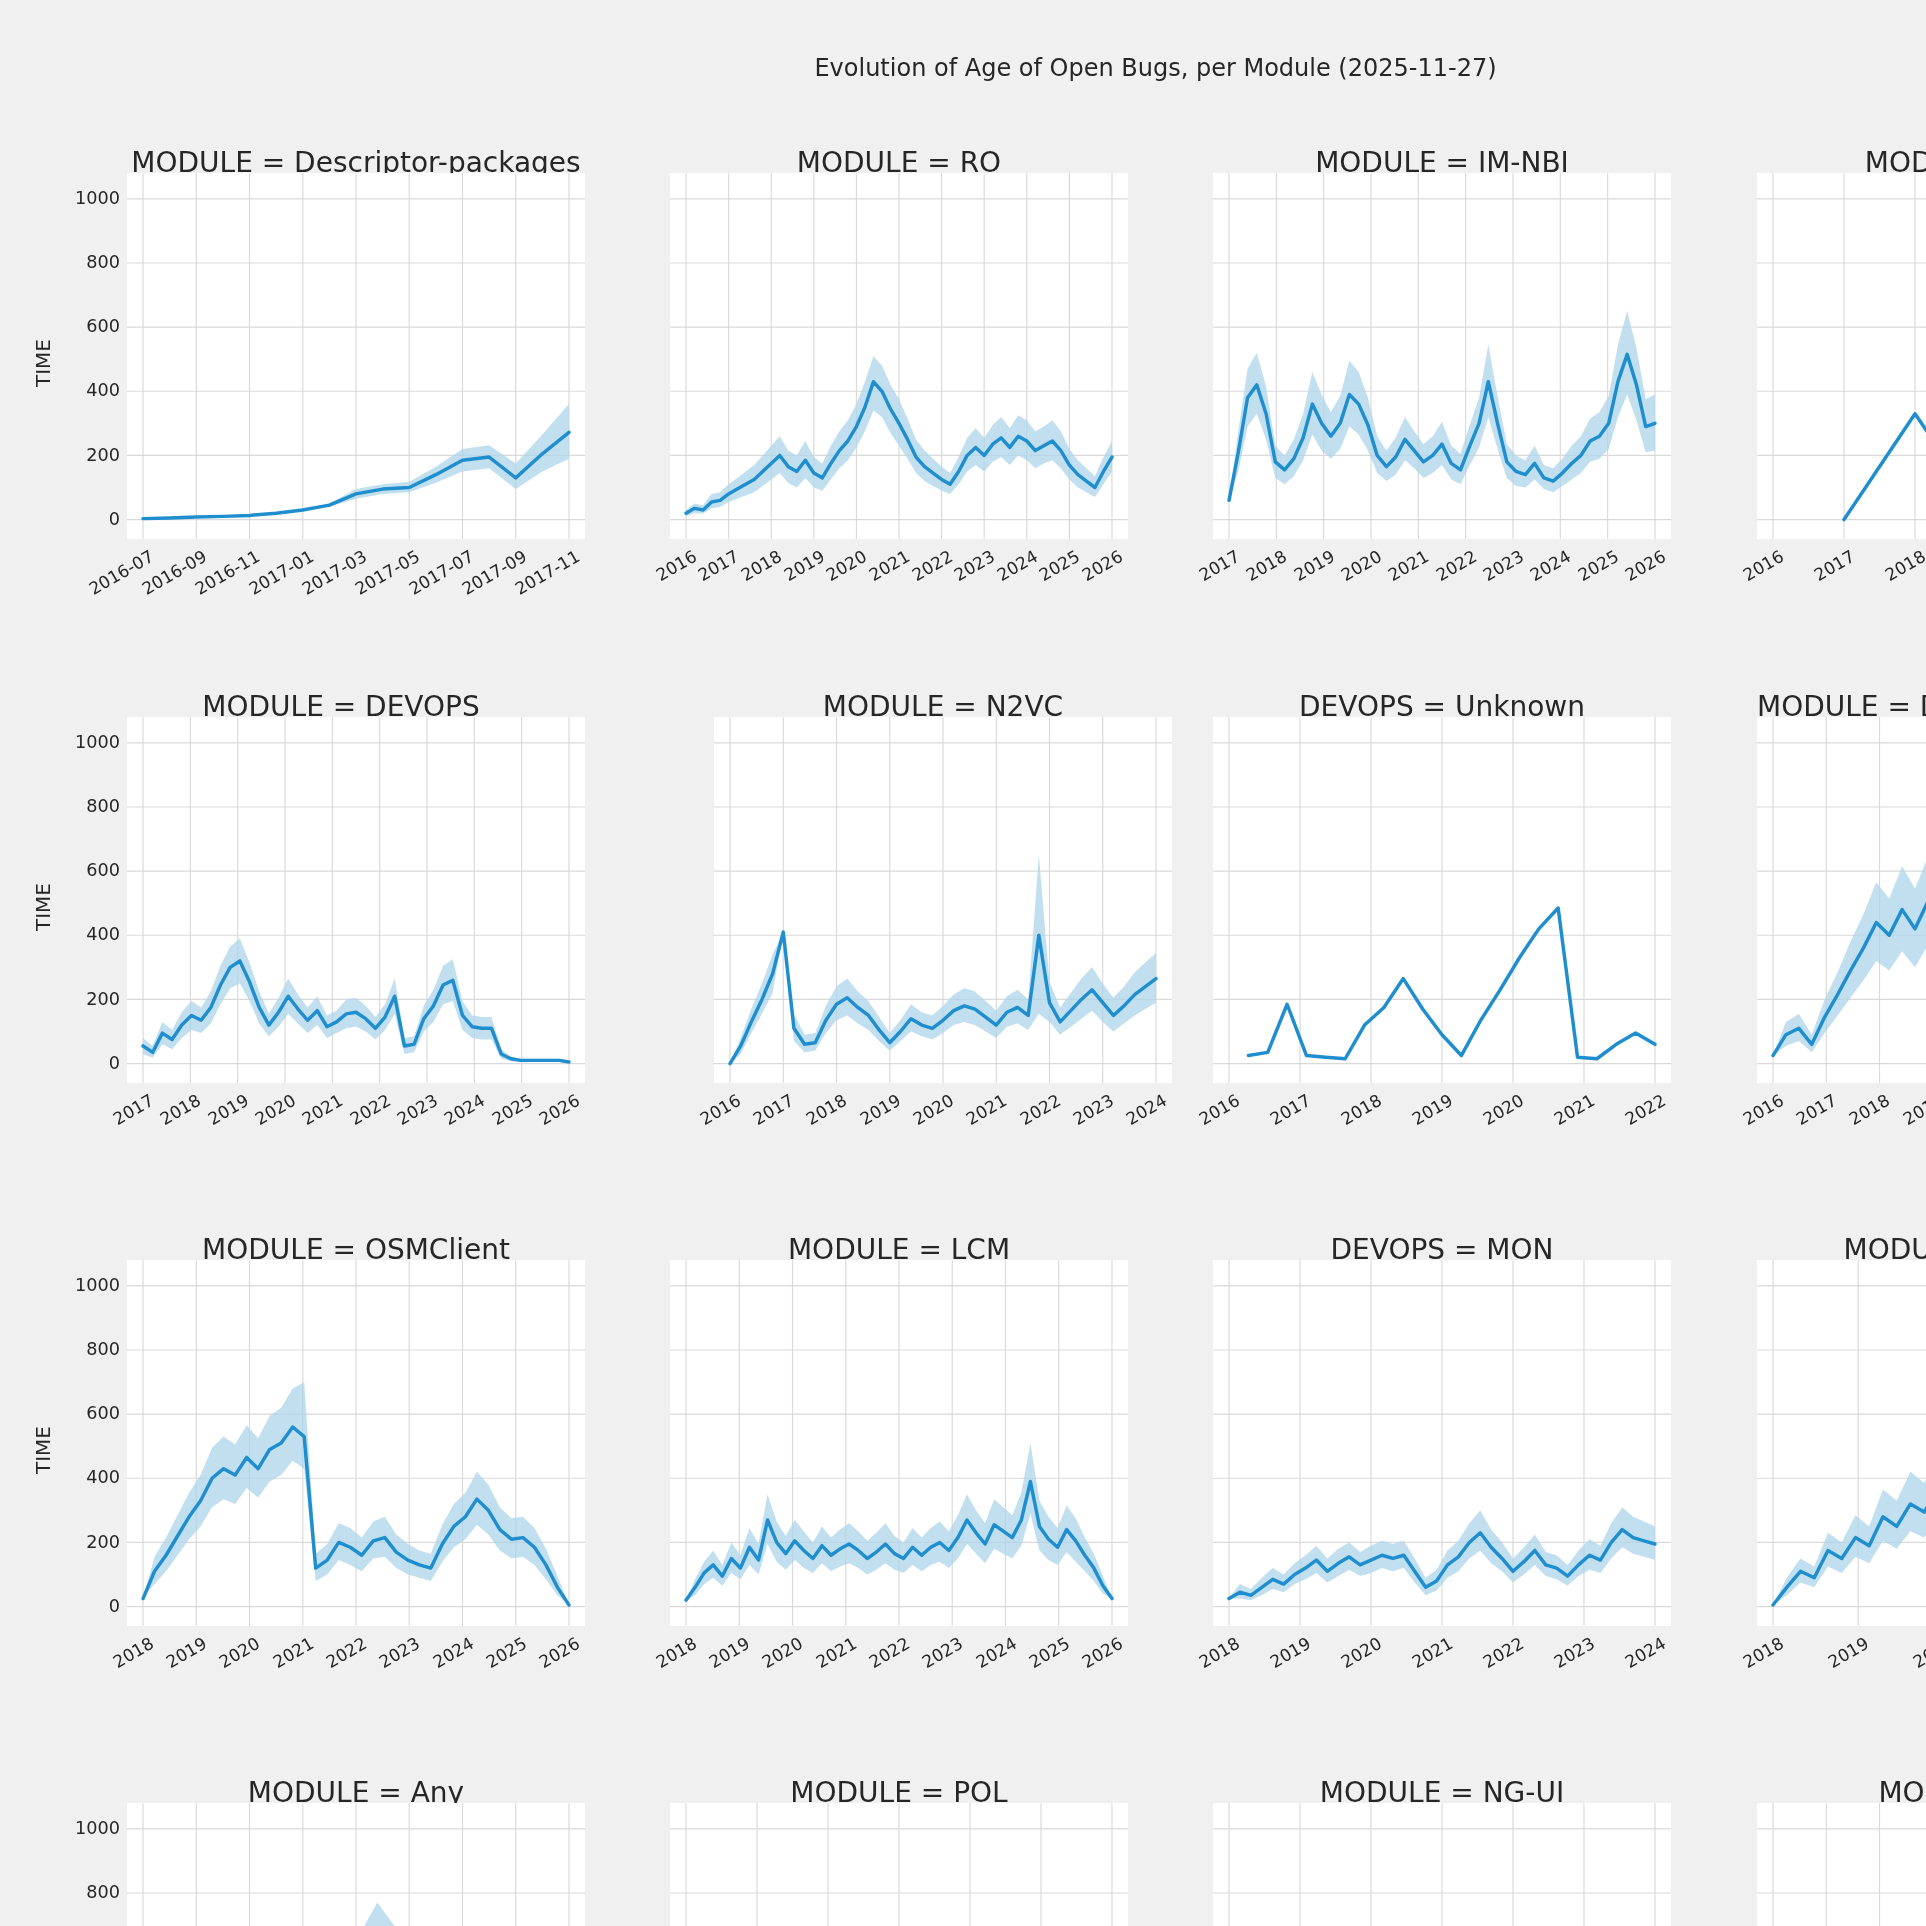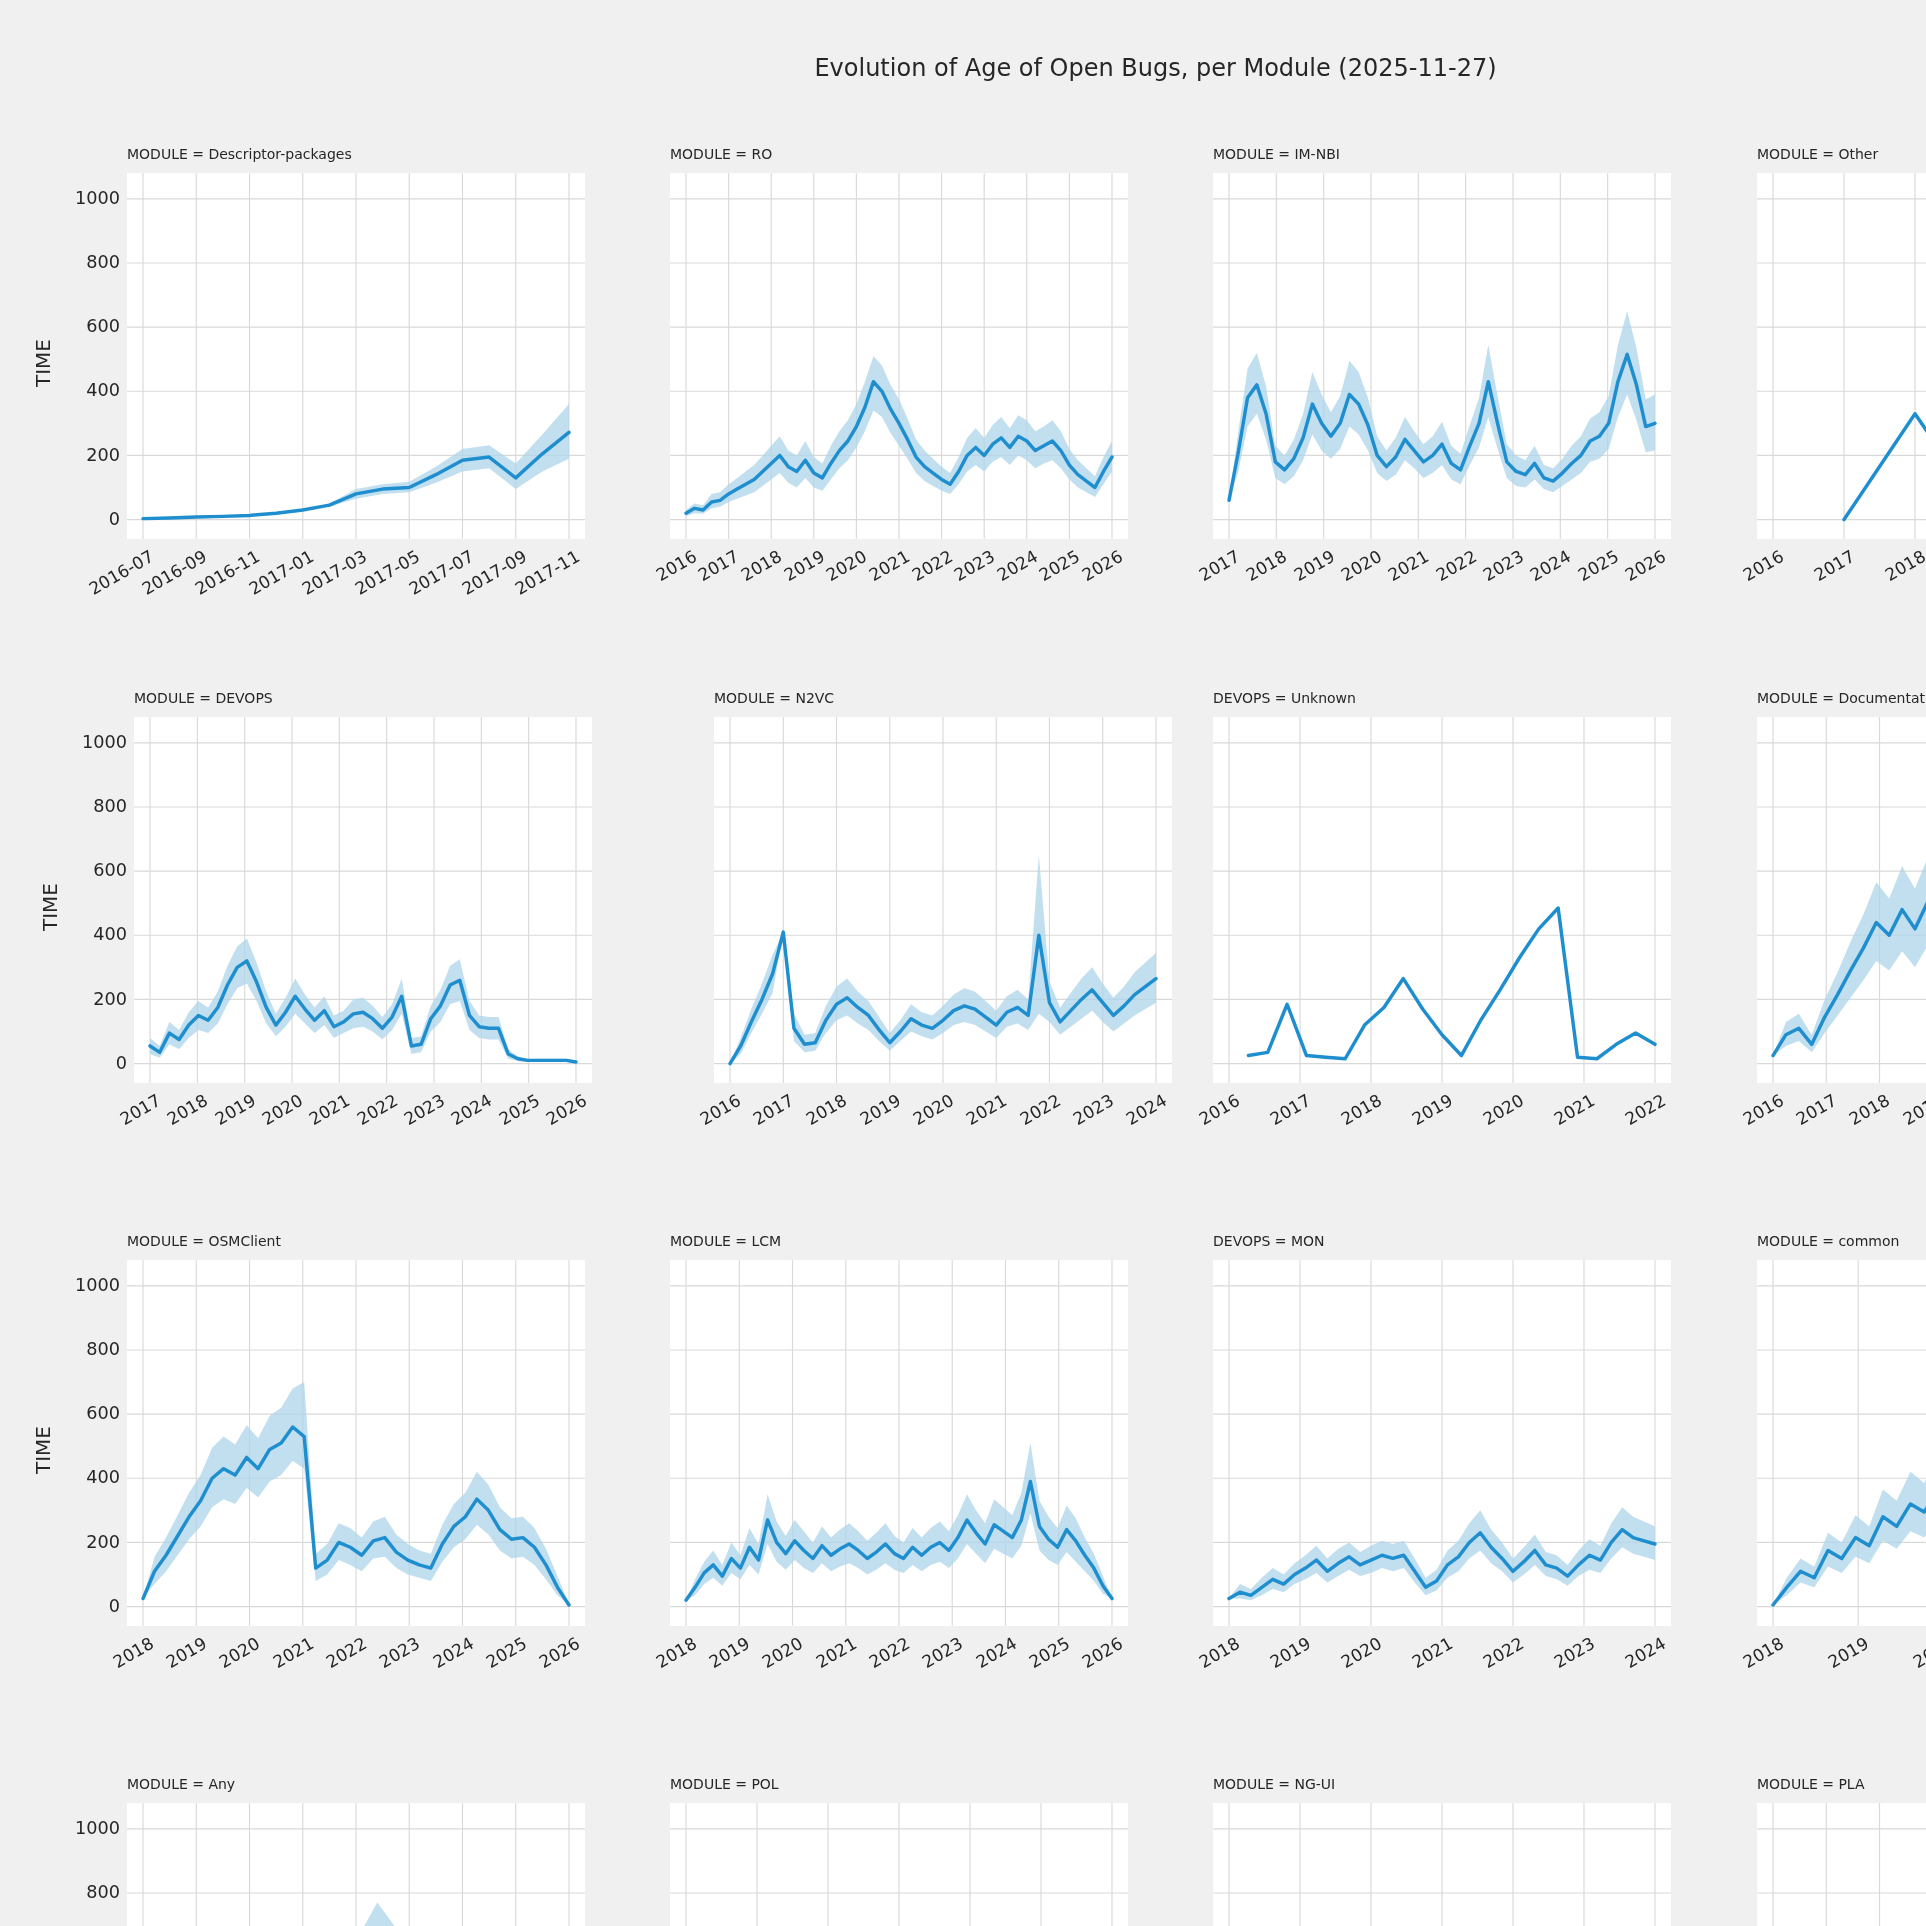--- a/index.html
+++ b/index.html
@@ -21,22 +21,22 @@
     text-align:center;
     font-size:24px;
     color:#262626;
   }
   .facet{
     position:absolute;
   }
   .facet-title{
     position:absolute;
     top:0;left:0;width:100%;
-    text-align:left;
-    font-size:14px;
+    text-align:center;
+    font-size:28px;
     color:#262626;
     white-space:nowrap;
   }
   .plotbox{
     position:absolute;
     left:0;top:27px;
     background:#ffffff;
     border:0;
   }
   .plotsvg{display:block;}
@@ -200,21 +200,21 @@
           <line x1="1148.3500000000001" x2="1148.3500000000001" y1="0" y2="950" stroke="#d9d9d9" stroke-width="3"></line>
           <polygon points="226.1,900 410.54999999999995,625 595,895.8333333333334 779.4499999999999,883.3333333333334 963.9000000000001,866.6666666666666 1148.3500000000001,887.5 1148.3500000000001,887.5 963.9000000000001,866.6666666666666 779.4499999999999,883.3333333333334 595,895.8333333333334 410.54999999999995,625 226.1,900" fill="#aed4ea" fill-opacity="0.75" stroke="none"></polygon>
           <polyline points="226.1,900 410.54999999999995,625 595,895.8333333333334 779.4499999999999,883.3333333333334 963.9000000000001,866.6666666666666 1148.3500000000001,887.5" fill="none" stroke="#1f8ecf" stroke-width="9" stroke-linejoin="round" stroke-linecap="round"></polyline>
         </svg>
       </div>
       <div class="xtick" style="left: -107px; width: 127px; text-align: right; top: 400px;">2016</div>
       <div class="xtick" style="left: -36px; width: 127px; text-align: right; top: 400px;">2017</div>
       <div class="xtick" style="left: 35px; width: 127px; text-align: right; top: 400px;">2018</div>
       <div class="xtick" style="left: 106px; width: 127px; text-align: right; top: 400px;">2019</div>
     </div>
-    <div class="facet" style="left: 134px; top: 690px; width: 428px; height: 393px;">
+    <div class="facet" style="left: 127px; top: 690px; width: 428px; height: 393px;">
       <div class="facet-title">MODULE = DEVOPS</div>
       <div class="plotbox" style="width: 458px; height: 366px;">
         <svg class="plotsvg" width="458" height="366" viewBox="0 0 1190 950">
           <line x1="0" x2="1190" y1="900" y2="900" stroke="#d9d9d9" stroke-width="3"></line>
           <line x1="0" x2="1190" y1="733.3333333333334" y2="733.3333333333334" stroke="#d9d9d9" stroke-width="3"></line>
           <line x1="0" x2="1190" y1="566.6666666666667" y2="566.6666666666667" stroke="#d9d9d9" stroke-width="3"></line>
           <line x1="0" x2="1190" y1="400" y2="400" stroke="#d9d9d9" stroke-width="3"></line>
           <line x1="0" x2="1190" y1="233.33333333333337" y2="233.33333333333337" stroke="#d9d9d9" stroke-width="3"></line>
           <line x1="0" x2="1190" y1="66.66666666666663" y2="66.66666666666663" stroke="#d9d9d9" stroke-width="3"></line>
           <line x1="41.650000000000006" x2="41.650000000000006" y1="0" y2="950" stroke="#d9d9d9" stroke-width="3"></line>

